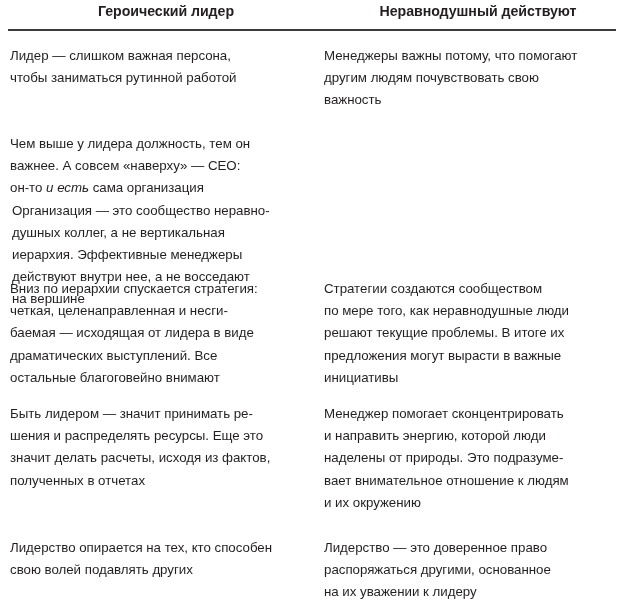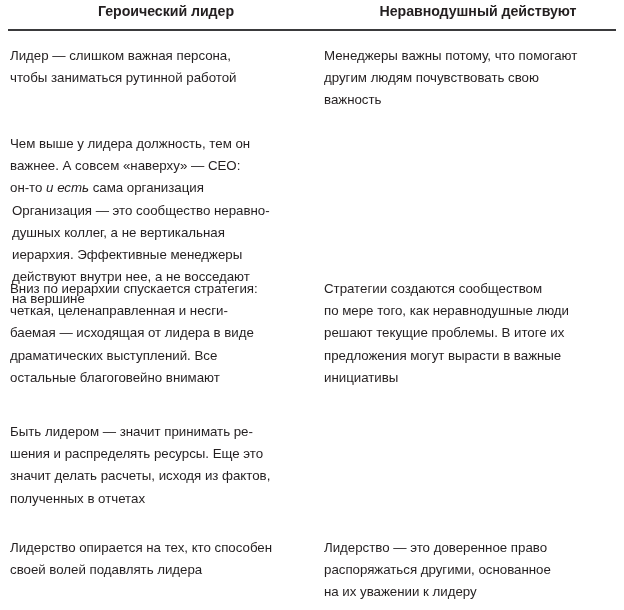--- a/index.html
+++ b/index.html
@@ -87,21 +87,21 @@
   }
   .cell em {
     font-style: italic;
     margin-top: 38px;
   }
 
   
   .row-0 { top: 45px; }
   .row-1 { top: 133px; flex-direction: column; }
   .row-2 { top: 278px; }
-  .row-3 { top: 421px; }
+  .row-3 { top: 403px; }
   .row-4 { top: 537px; }
 </style>
 </head>
 <body>
 
 <div class="page">
 
   <div class="table-header">
     <div class="header-cell left">Героический лидер</div>
     <div class="header-cell right">Неравнодушный действуют</div>
@@ -139,24 +139,29 @@
 решают текущие проблемы. В итоге их
 предложения могут вырасти в важные
 инициативы</div>
     </div>
 
     <div class="row row-3">
       <div class="cell left">Быть лидером — значит принимать ре-
 шения и распределять ресурсы. Еще это
 значит делать расчеты, исходя из фактов,
 полученных в отчетах</div>
+      <div class="cell right">Менеджер помогает сконцентрировать
+и направить энергию, которой люди
+наделены от природы. Это подразуме-
+вает внимательное отношение к людям
+и их окружению</div>
     </div>
 
     <div class="row row-4">
       <div class="cell left">Лидерство опирается на тех, кто способен
-своей волей подавлять лидера</div>
+свою волей подавлять других</div>
       <div class="cell right">Лидерство — это доверенное право
 распоряжаться другими, основанное
 на их уважении к лидеру</div>
     </div>
 
   </div>
 </div>
 
 </body></html>

